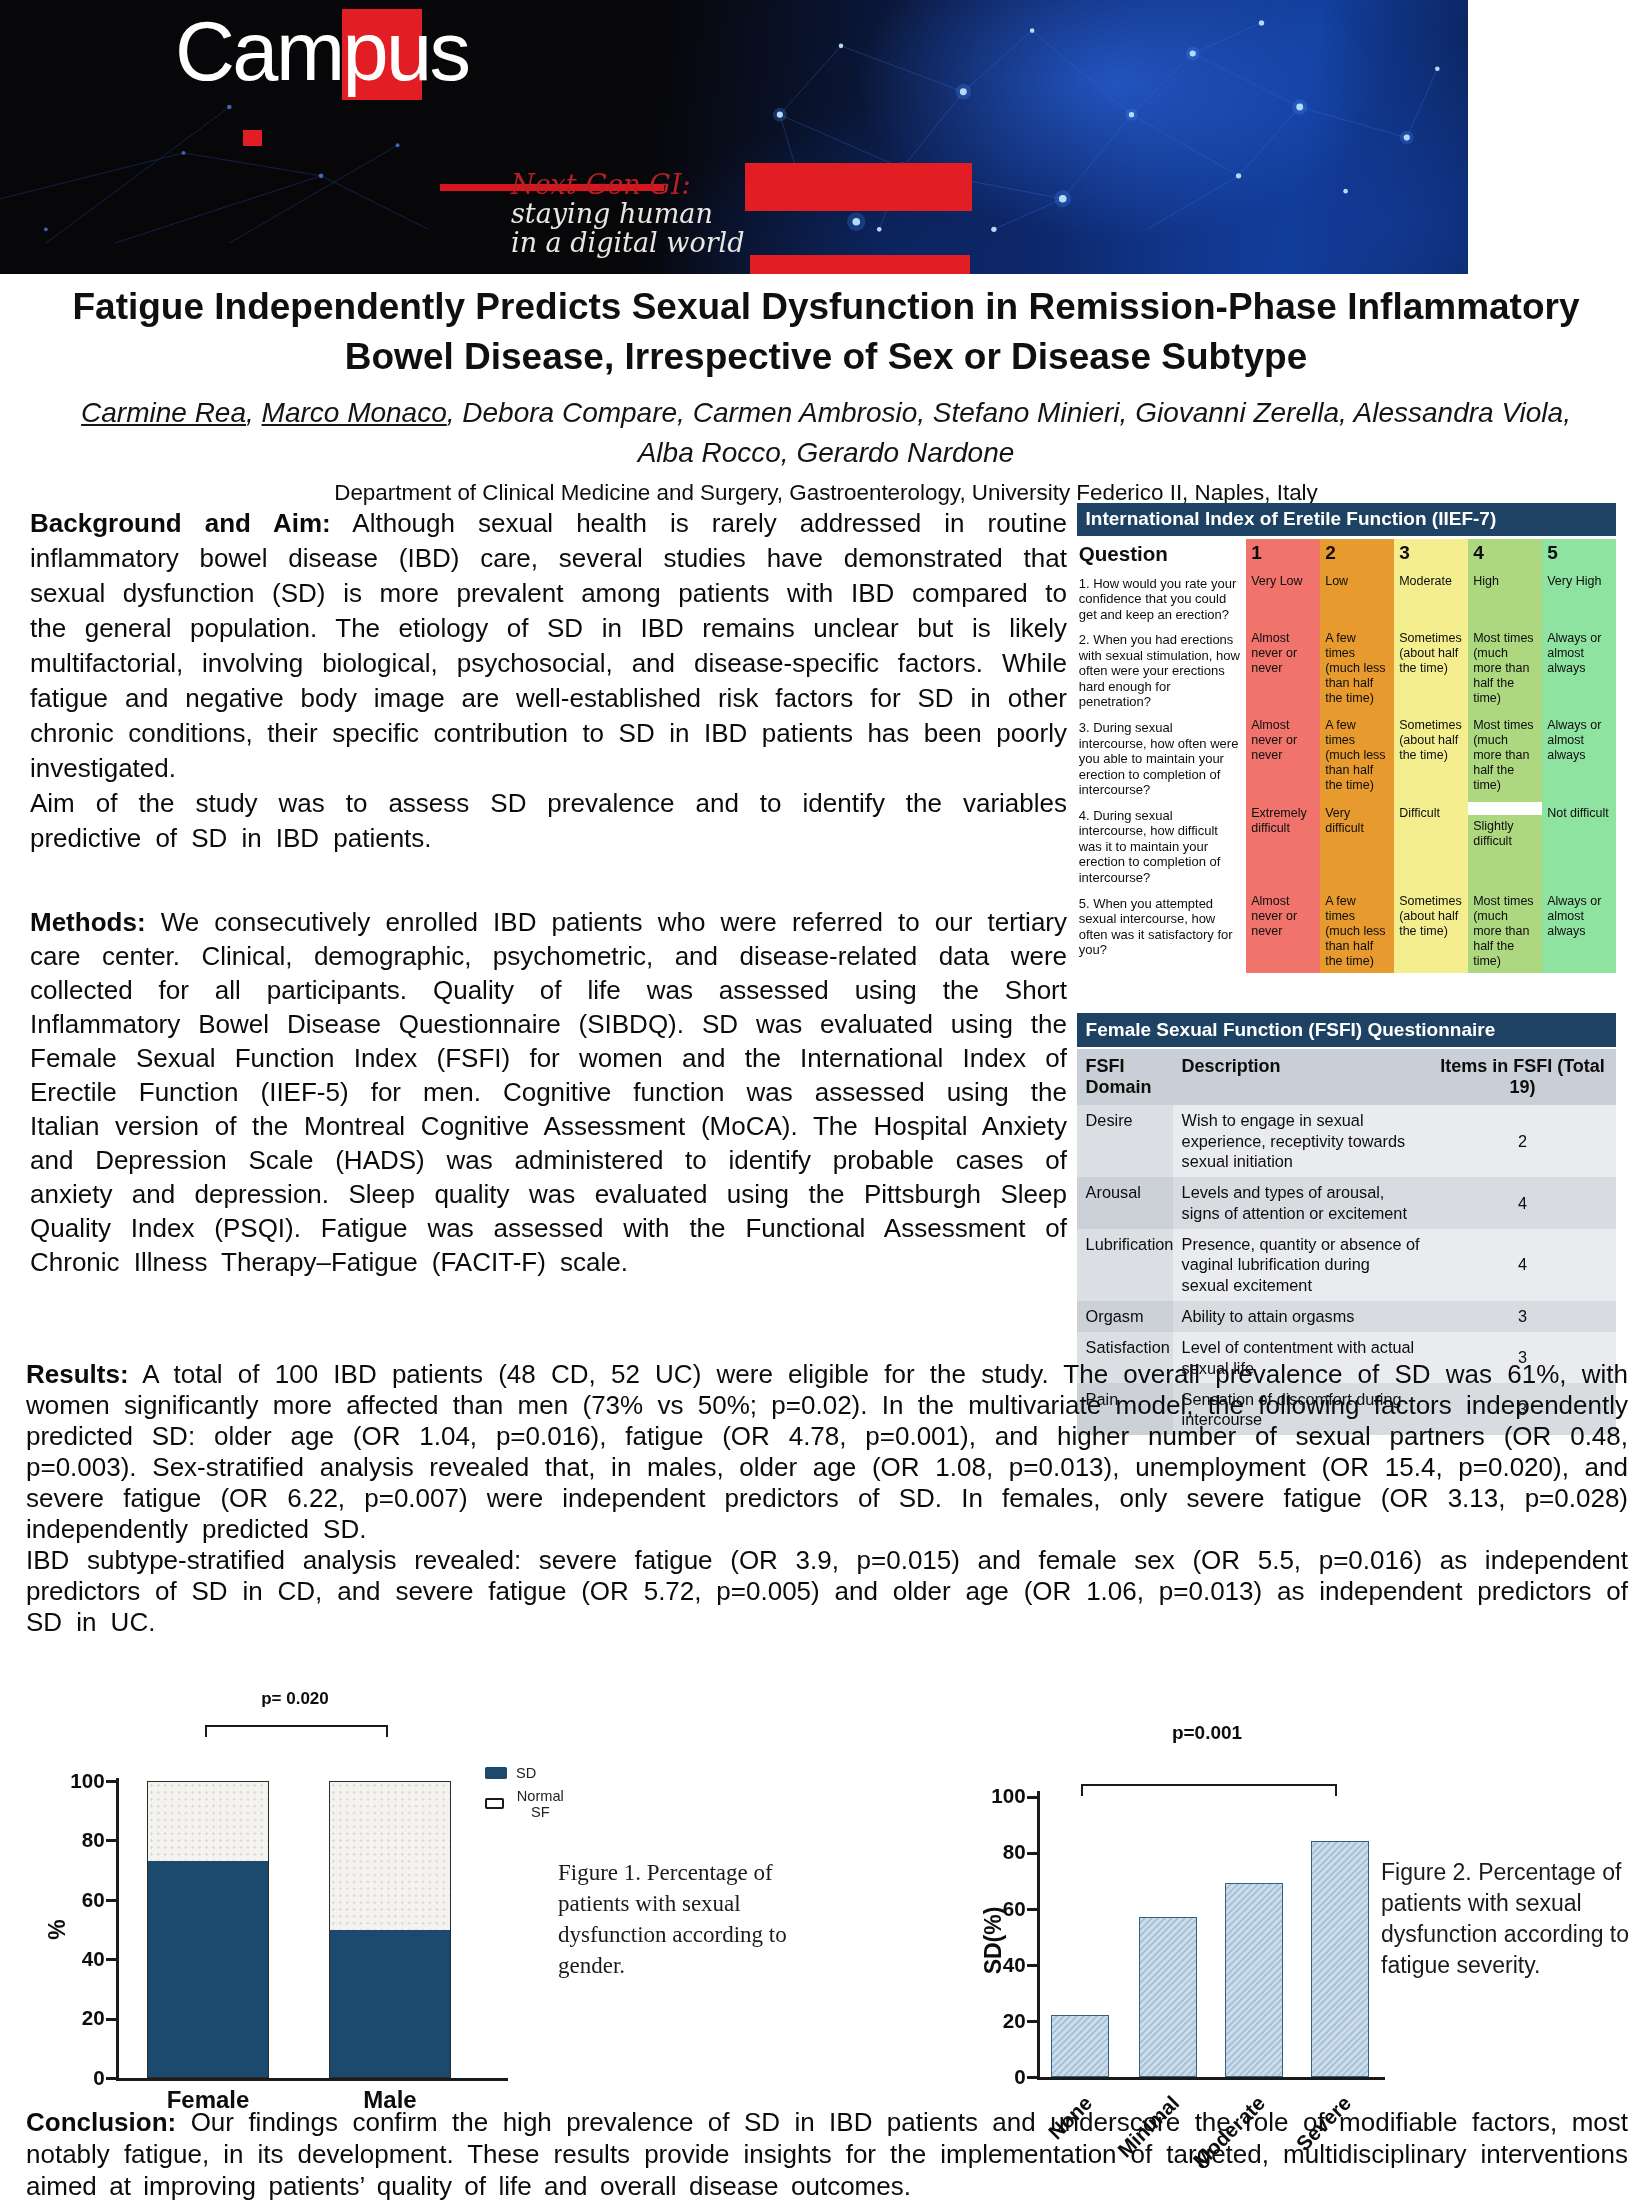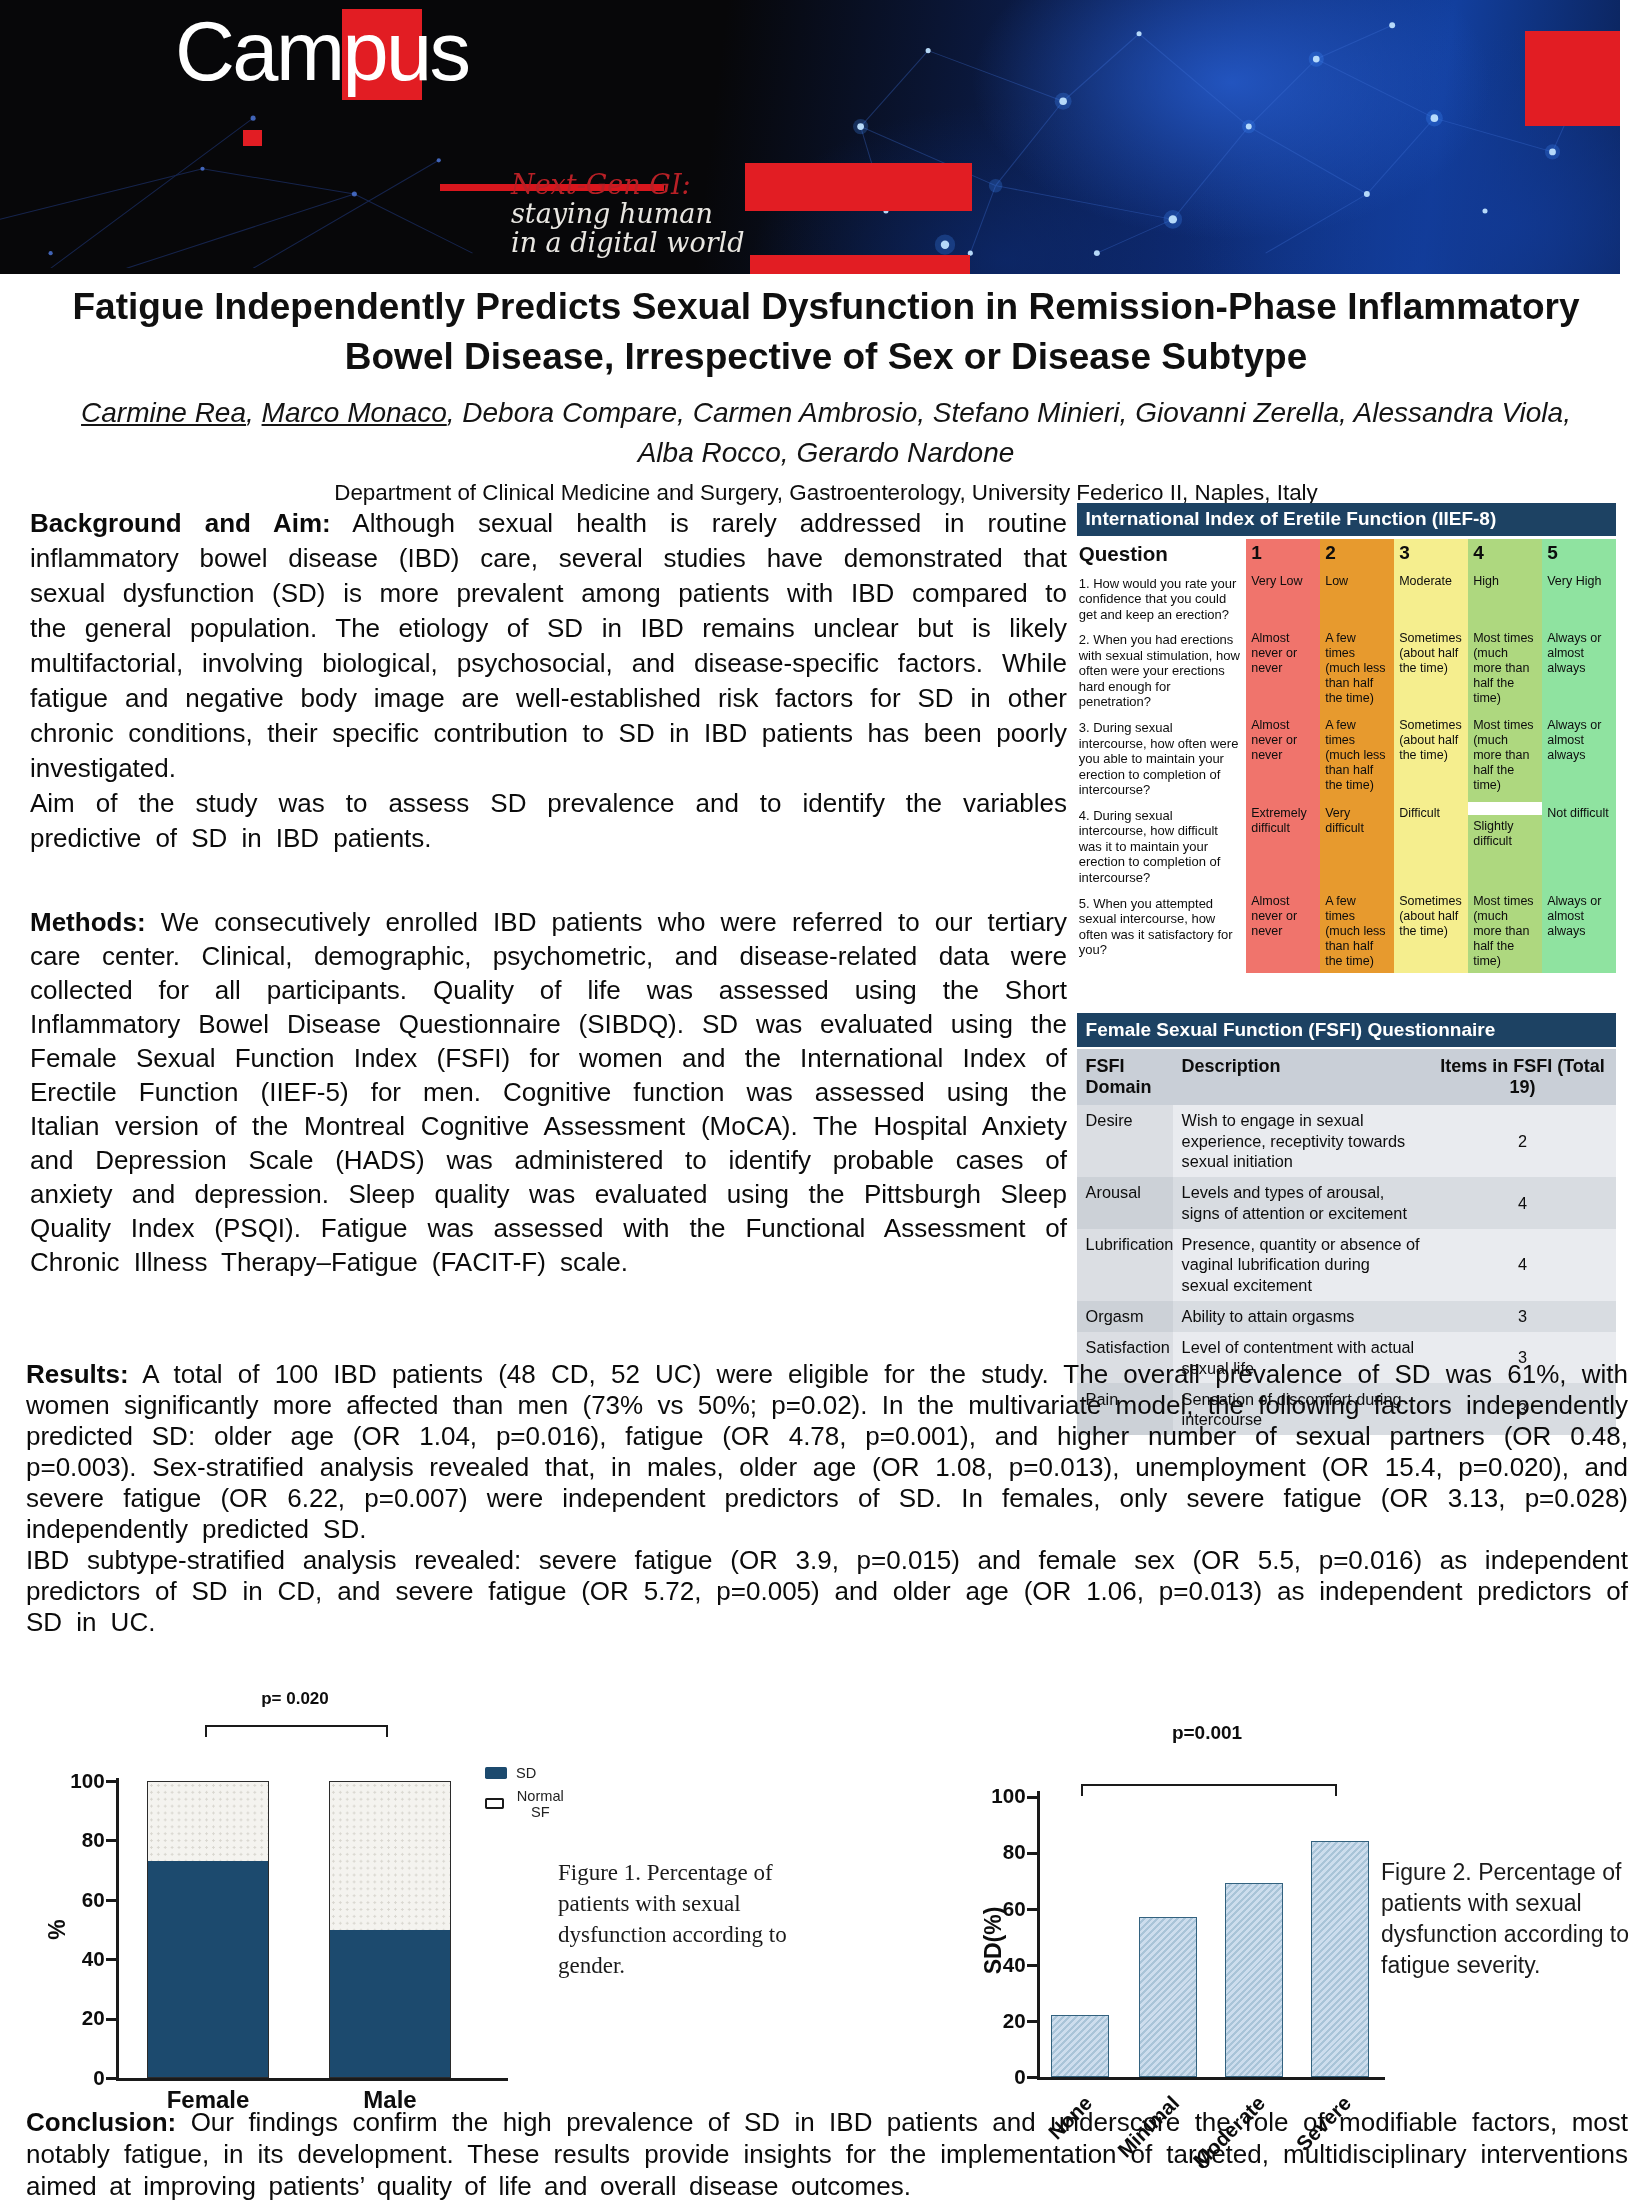--- a/index.html
+++ b/index.html
@@ -1,21 +1,21 @@
 <!DOCTYPE html>
 <html style="font-size:13.8px"><head>
 <meta charset="utf-8">
 <style>
   html,body{margin:0;padding:0;background:#ffffff;}
   body{width:1652px;height:2203px;position:relative;overflow:hidden;
        font-family:"Liberation Sans",sans-serif;color:#0d0d0d;}
   .poster{position:absolute;inset:0;background:#fff;}
 
   
-  header{position:absolute;left:0;top:0;width:1620px;height:274px;overflow:hidden;
+  header{position:absolute;left:0;top:0;width:1468px;height:274px;overflow:hidden;
     background:
       radial-gradient(370px 224px at 76% 30%, rgba(41,98,216,.75), transparent 70%),
       radial-gradient(447px 275px at 93% 82%, rgba(18,58,150,.8), transparent 72%),
       radial-gradient(361px 224px at 62% 95%, rgba(13,45,120,.6), transparent 70%),
       linear-gradient(97deg,#070709 0%,#070709 44%,#0a1533 57%,#0d2668 72%,#123f9e 88%,#0b2258 100%);}
   header svg{position:absolute;inset:0;}
   .logo-campus{position:absolute;left:175px;top:10.3px;font-size:83px;line-height:1;
     font-weight:400;letter-spacing:-2.6px;color:#ffffff;z-index:3;}
   .logo-aggei{position:absolute;left:175px;top:88px;font-size:85px;line-height:1;
     font-weight:700;letter-spacing:-1.7px;color:#ffffff;z-index:3;}
@@ -197,21 +197,21 @@
     <span class="prewrap">Although sexual health is rarely addressed in routine inflammatory bowel disease (IBD) care, several studies have demonstrated that sexual dysfunction (SD) is more prevalent among patients with IBD compared to the general population. The etiology of SD in IBD remains unclear but is likely multifactorial, involving biological, psychosocial, and disease-specific factors. While fatigue and negative body image are well-established risk factors for SD in other chronic conditions, their specific contribution to SD in IBD patients has been poorly investigated.
 Aim of the study was to assess SD prevalence and to identify the variables predictive of SD in IBD patients.</span>
   </div>
   <div class="par me-par">
     <span class="lead">Methods:</span>
     <span>We consecutively enrolled IBD patients who were referred to our tertiary care center. Clinical, demographic, psychometric, and disease-related data were collected for all participants. Quality of life was assessed using the Short Inflammatory Bowel Disease Questionnaire (SIBDQ). SD was evaluated using the Female Sexual Function Index (FSFI) for women and the International Index of Erectile Function (IIEF-5) for men. Cognitive function was assessed using the Italian version of the Montreal Cognitive Assessment (MoCA). The Hospital Anxiety and Depression Scale (HADS) was administered to identify probable cases of anxiety and depression. Sleep quality was evaluated using the Pittsburgh Sleep Quality Index (PSQI). Fatigue was assessed with the Functional Assessment of Chronic Illness Therapy–Fatigue (FACIT-F) scale.</span>
   </div>
 
   <div class="right-col">
     <div>
-      <div class="tbl-title">International Index of Eretile Function (IIEF-8)</div>
+      <div class="tbl-title">International Index of Eretile Function (IIEF-7)</div>
       <div class="grid iief-grid" id="iiefGrid">
           <div class="hq">Question</div>
           <div class="hnum" style="background: rgb(240, 116, 108);">1</div>
           <div class="hnum" style="background: rgb(231, 154, 46);">2</div>
           <div class="hnum" style="background: rgb(245, 238, 142);">3</div>
           <div class="hnum" style="background: rgb(174, 216, 127);">4</div>
           <div class="hnum" style="background: rgb(143, 227, 160);">5</div>
           <div class="qcell">1. How would you rate your confidence that you could get and keep an erection?</div>
           <div class="cell" style="background: rgb(240, 116, 108);">Very Low</div>
           <div class="cell" style="background: rgb(231, 154, 46);">Low</div>

